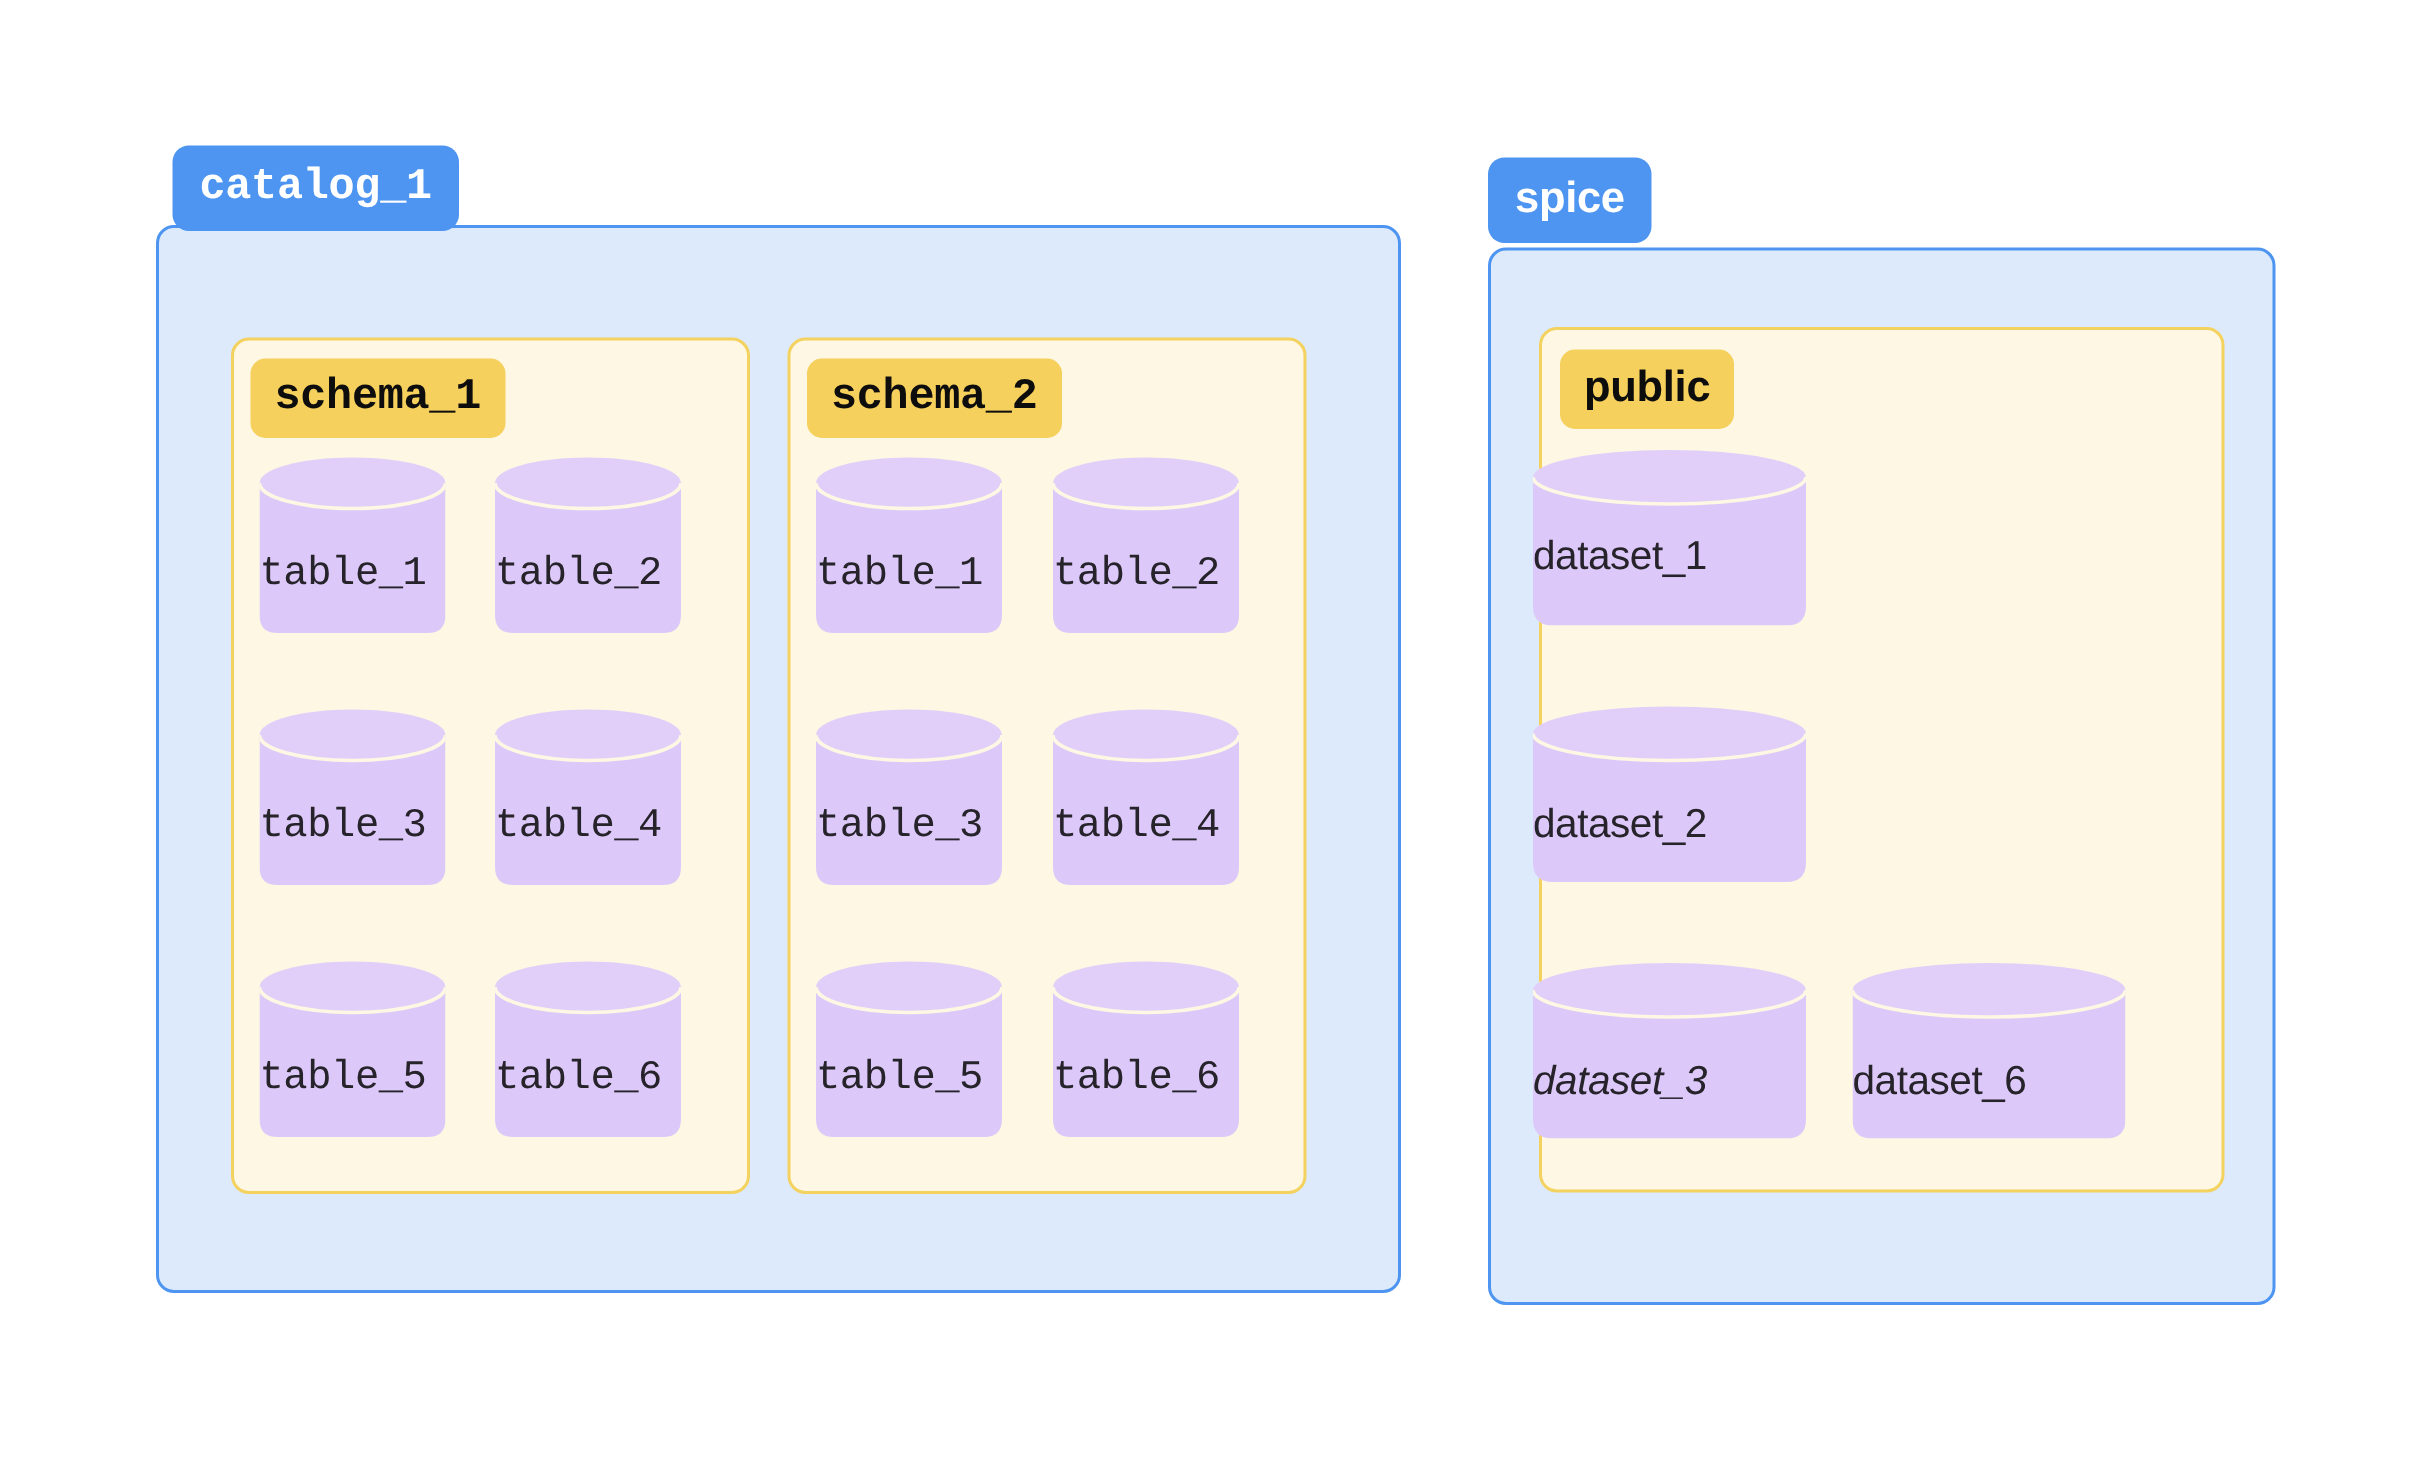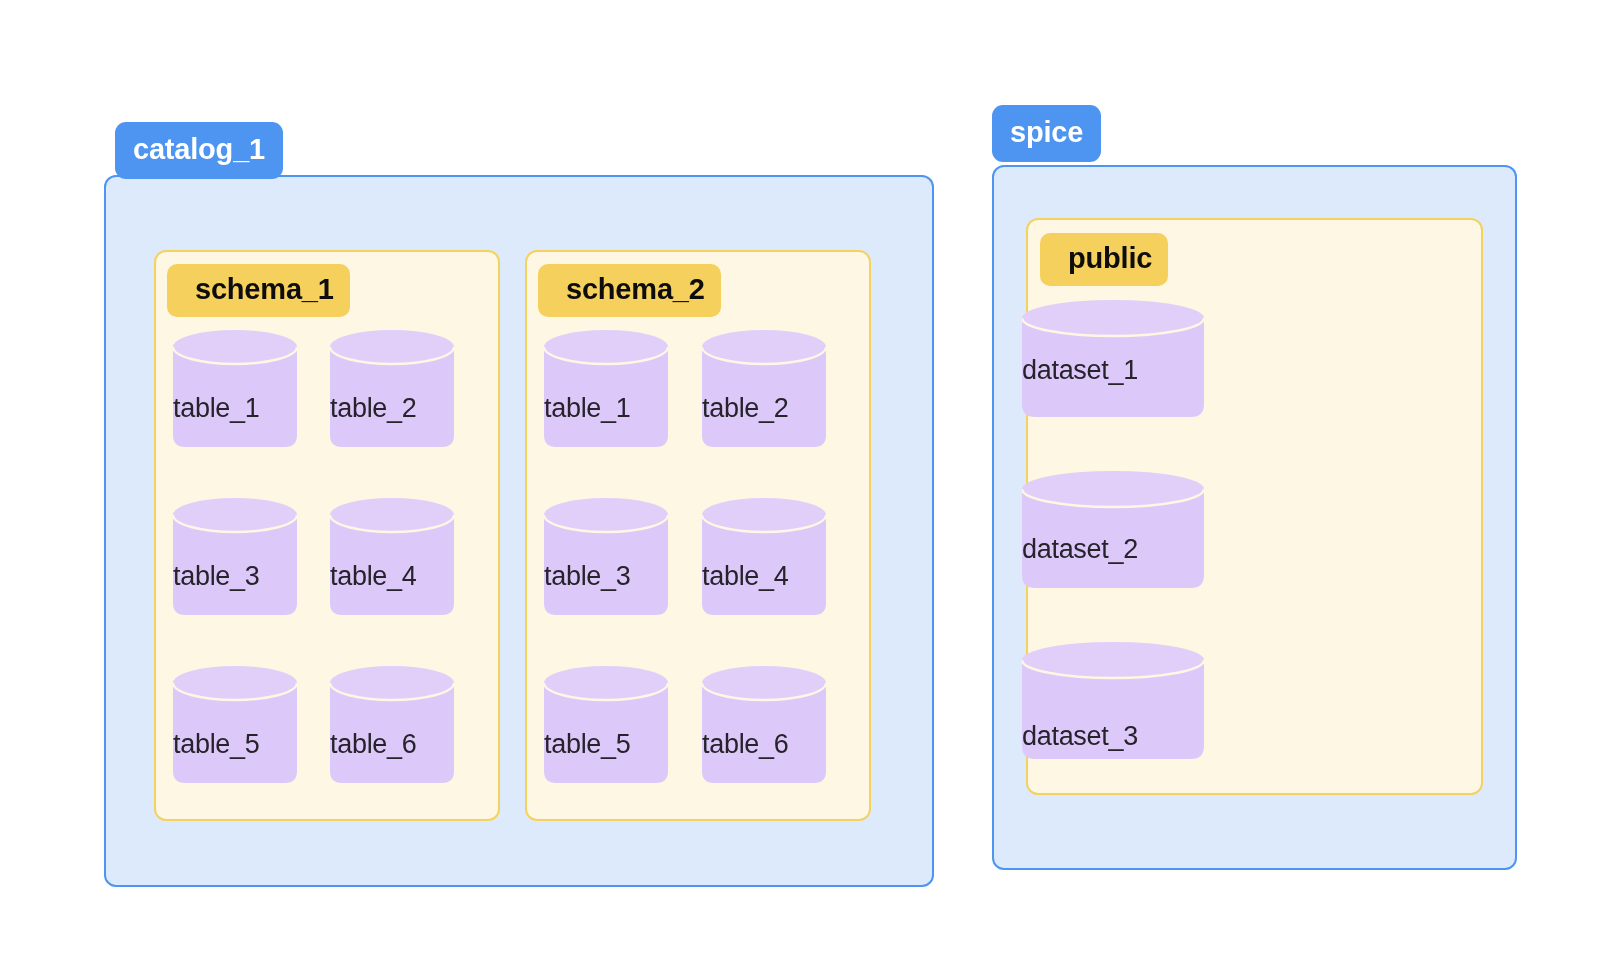--- a/index.html
+++ b/index.html
@@ -64,21 +64,21 @@
     z-index: 2;
   }
 
   .schema-tag {
     position: absolute;
     background: #f6d05c;
     color: #0d0d0d;
     font-size: 29px;
     font-weight: 700;
     line-height: 1;
-    padding: 11px 16px 13px 28px;
+    padding: 11px 16px 13px 16px;
     border-radius: 10px;
     white-space: nowrap;
     letter-spacing: -0.2px;
     z-index: 3;
   }
 
   
   .cyl {
     position: absolute;
     z-index: 3;
@@ -101,21 +101,21 @@
     letter-spacing: -0.3px;
     white-space: nowrap;
     pointer-events: none;
   }
 </style>
 </head>
 <body>
 
 <div id="canvas">
 
-  <div class="catalog-group" style="left:104px; top:122px; width:672px; height:765px;">
+  <div class="catalog-group" style="left:104px; top:97px; width:672px; height:765px;font-family:Liberation Mono, monospace;">
 
     <div class="catalog-box" style="left:0px; top:53px; width:830px; height:712px;"></div>
 
     <div class="catalog-tag" style="left:11px; top:0px;">catalog_1</div>
 
     <div class="schema-box" style="left:50px; top:128px; width:346px; height:571px;"></div>
 
     <div class="schema-tag" style="left:63px; top:142px;">schema_1</div>
 
     <div class="cyl" style="left:69px; top:205px; width:124px; height:120px;">
@@ -261,19 +261,27 @@
       <div class="cyl-label" style="top:68px;">dataset_2</div>
     </div>
 
 
     <div class="cyl" style="left:30px; top:534px; width:182px; height:120px;">
       <svg width="182" height="120" viewBox="0 0 182 120">
         <path d="M0,21 L0,107 Q0,120 13,120 L169,120 Q182,120 182,107 L182,21 Z" fill="#ddc9f9"></path>
         <ellipse cx="91" cy="21" rx="91" ry="18" fill="#e1cffa"></ellipse>
         <path d="M0,21 A91,18 0 0 0 182,21" fill="none" stroke="#fdf7e3" stroke-width="2.4"></path>
       </svg>
-      <div class="cyl-label" style="top:84px;">dataset_3</div>
-    </div>
-
+      <div class="cyl-label" style="top:68px;font-style:italic;">dataset_3</div>
+    </div>
+
+    <div class="cyl" style="left:243px; top:534px; width:182px; height:120px;">
+      <svg width="182" height="120" viewBox="0 0 182 120">
+        <path d="M0,21 L0,107 Q0,120 13,120 L169,120 Q182,120 182,107 L182,21 Z" fill="#ddc9f9"></path>
+        <ellipse cx="91" cy="21" rx="91" ry="18" fill="#e1cffa"></ellipse>
+        <path d="M0,21 A91,18 0 0 0 182,21" fill="none" stroke="#fdf7e3" stroke-width="2.4"></path>
+      </svg>
+      <div class="cyl-label" style="top:68px;">dataset_6</div>
+    </div>
 
   </div>
 
 </div>
 
 </body></html>

